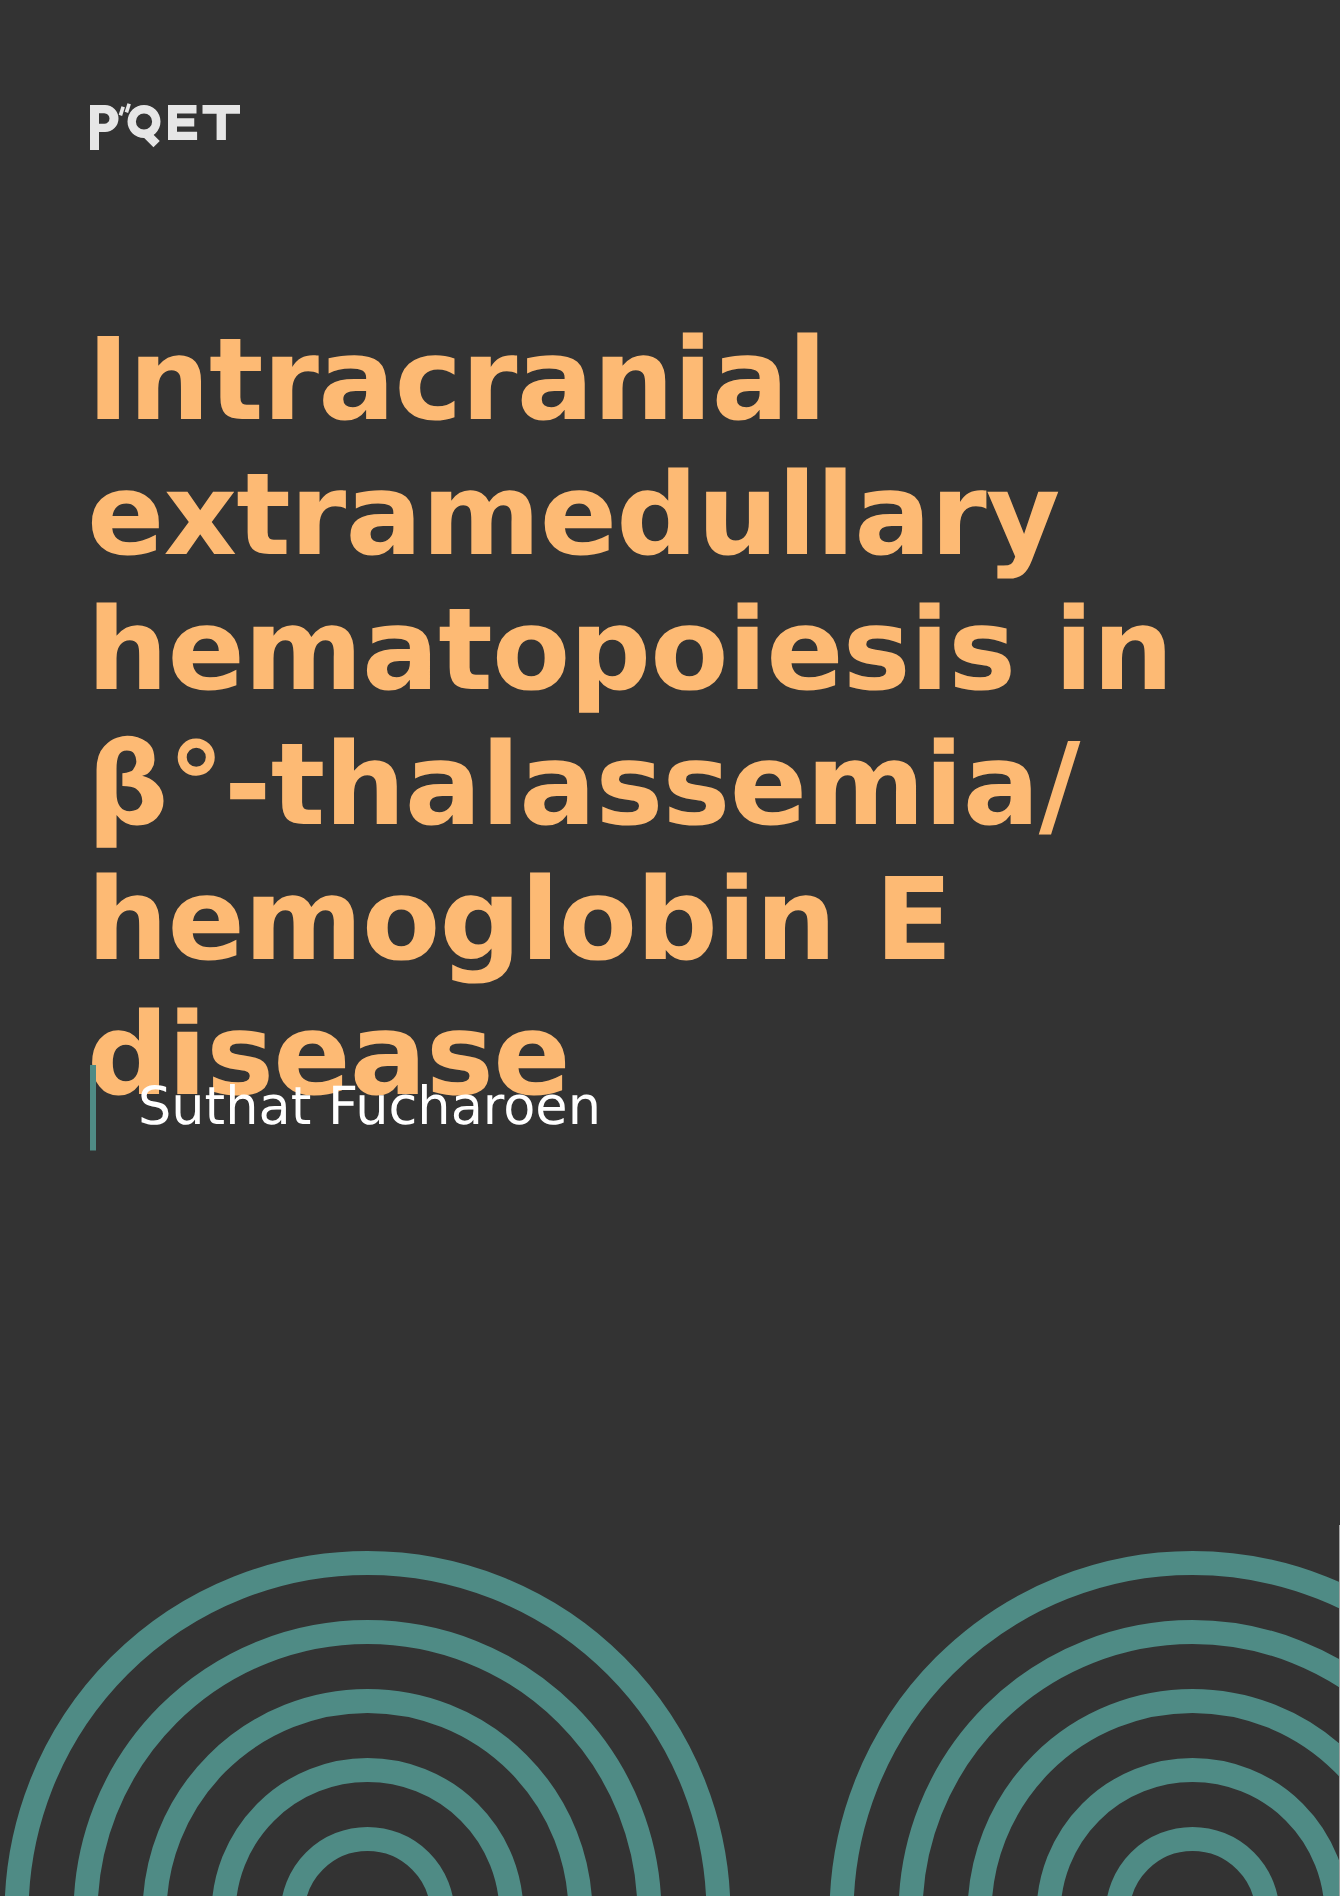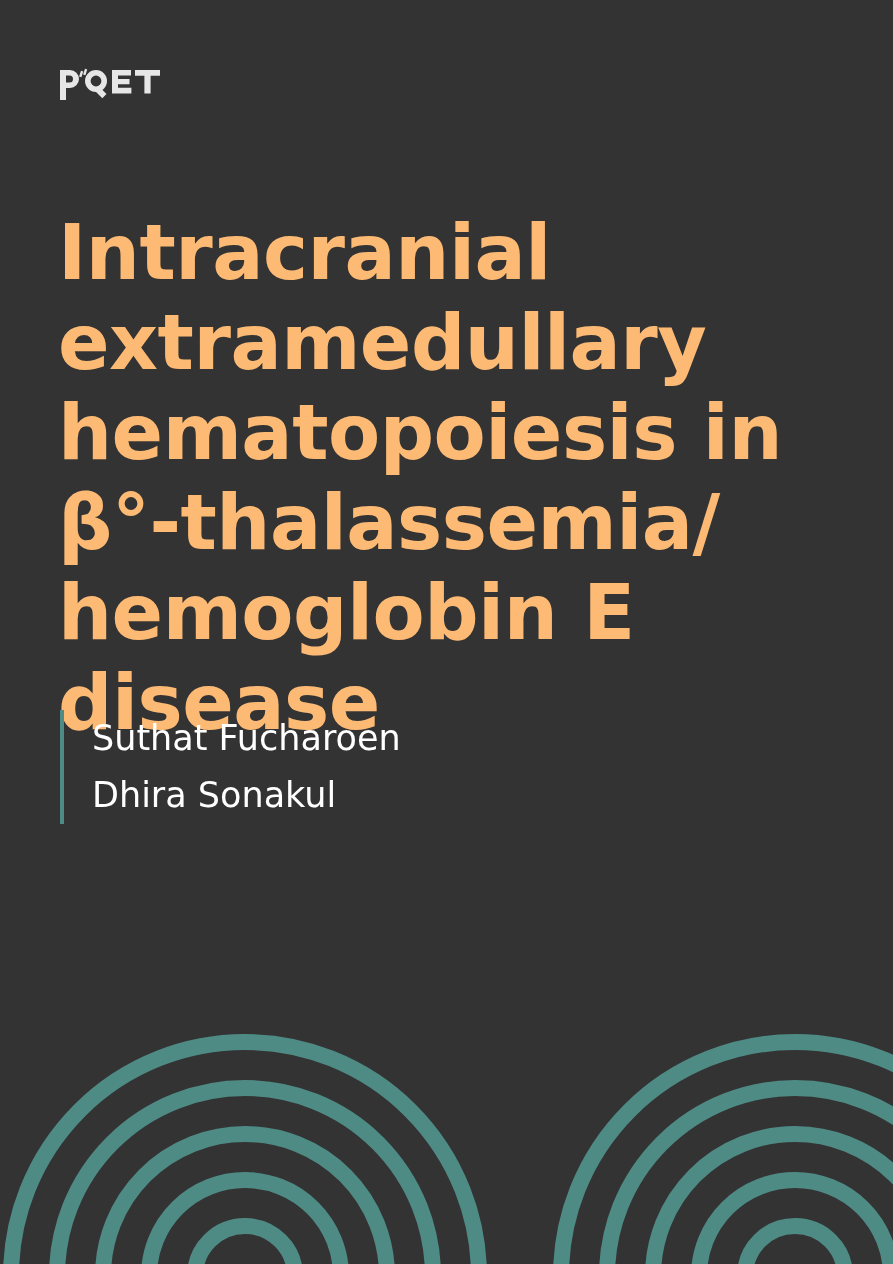--- a/index.html
+++ b/index.html
@@ -93,21 +93,20 @@
         <rect x="20" y="3" width="2.4" height="6" transform="rotate(18 21 6)"></rect>
         <rect x="24" y="1" width="2.4" height="6" transform="rotate(18 25 4)"></rect>
       </g>
     </svg>
   </div>
 
   <h1 class="title">Intracranial extramedullary hematopoiesis in β°-thalassemia/ hemoglobin E disease</h1>
 
   <div class="authors">
     <div class="author">Suthat Fucharoen</div>
-    <div class="author">Dhira Sonakul</div>
   </div>
 
   <div class="arcs">
     <svg viewBox="0 0 893 230" width="893" height="230" aria-hidden="true">
       <g fill="none" stroke="#4f8b85" stroke-width="16">
         <circle cx="245" cy="242" r="50"></circle>
         <circle cx="245" cy="242" r="96"></circle>
         <circle cx="245" cy="242" r="142"></circle>
         <circle cx="245" cy="242" r="188"></circle>
         <circle cx="245" cy="242" r="234"></circle>

